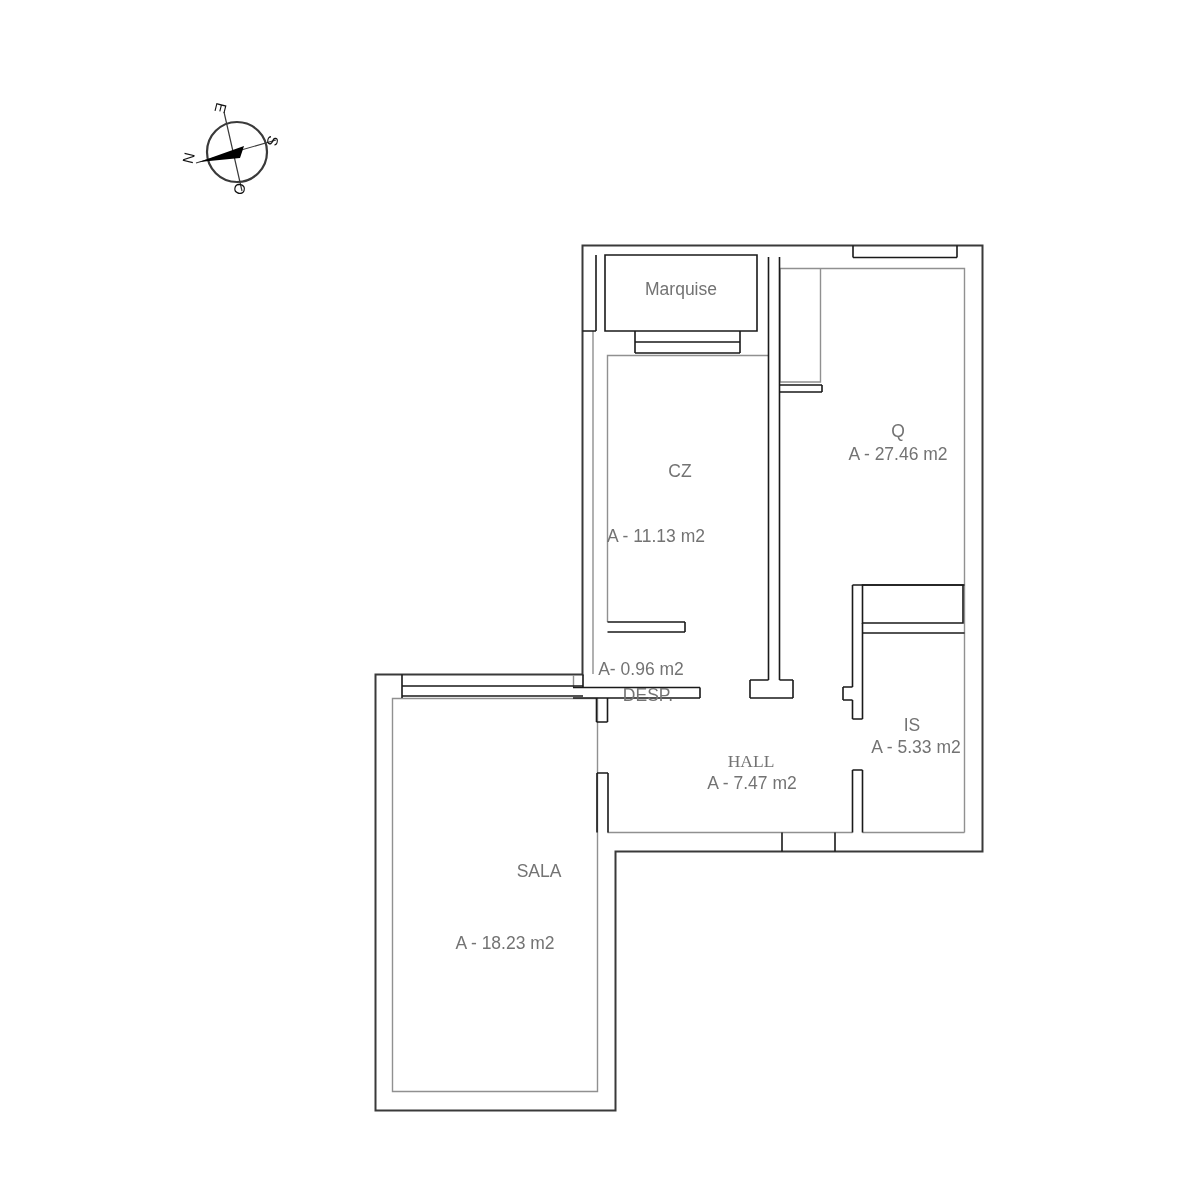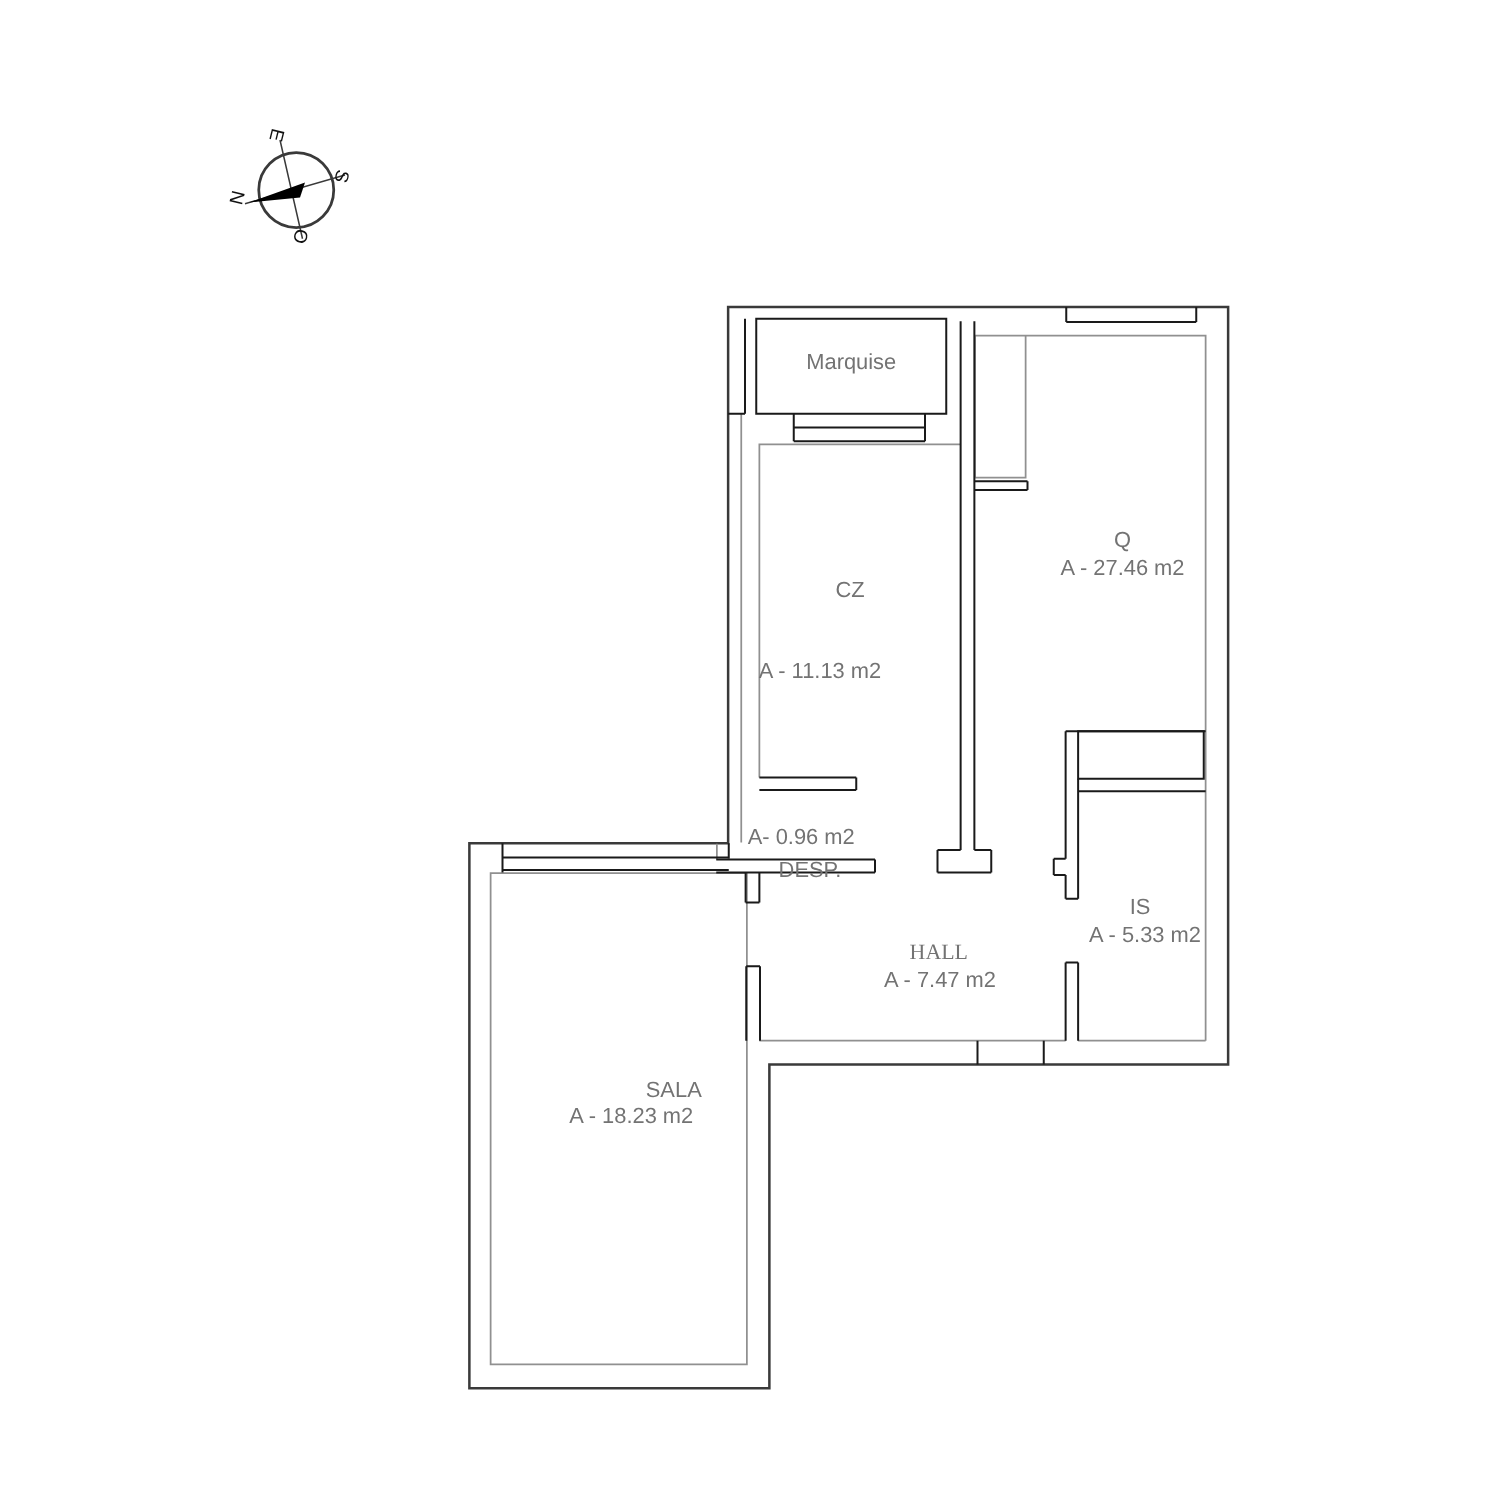--- a/index.html
+++ b/index.html
@@ -93,15 +93,15 @@
   <div class="room-label" style="left:648px;top:648px;margin-top:48px;">DESP.</div>
   <div class="room-label" style="left:641px;top:670px;">A- 0.96 m2</div>
 
   <div class="room-label" style="left:751px;top:762px;font-family:Liberation Serif, serif;">HALL</div>
   <div class="room-label" style="left:752px;top:784px;">A - 7.47 m2</div>
 
   <div class="room-label" style="left:912px;top:726px;">IS</div>
   <div class="room-label" style="left:916px;top:748px;">A - 5.33 m2</div>
 
   <div class="room-label" style="left:503px;top:872px;margin-left:36px;">SALA</div>
-  <div class="room-label" style="left:505px;top:893px;">A - 18.23 m2</div>
+  <div class="room-label" style="left:505px;top:944px;">A - 18.23 m2</div>
 
 </div>
 
 </body></html>

